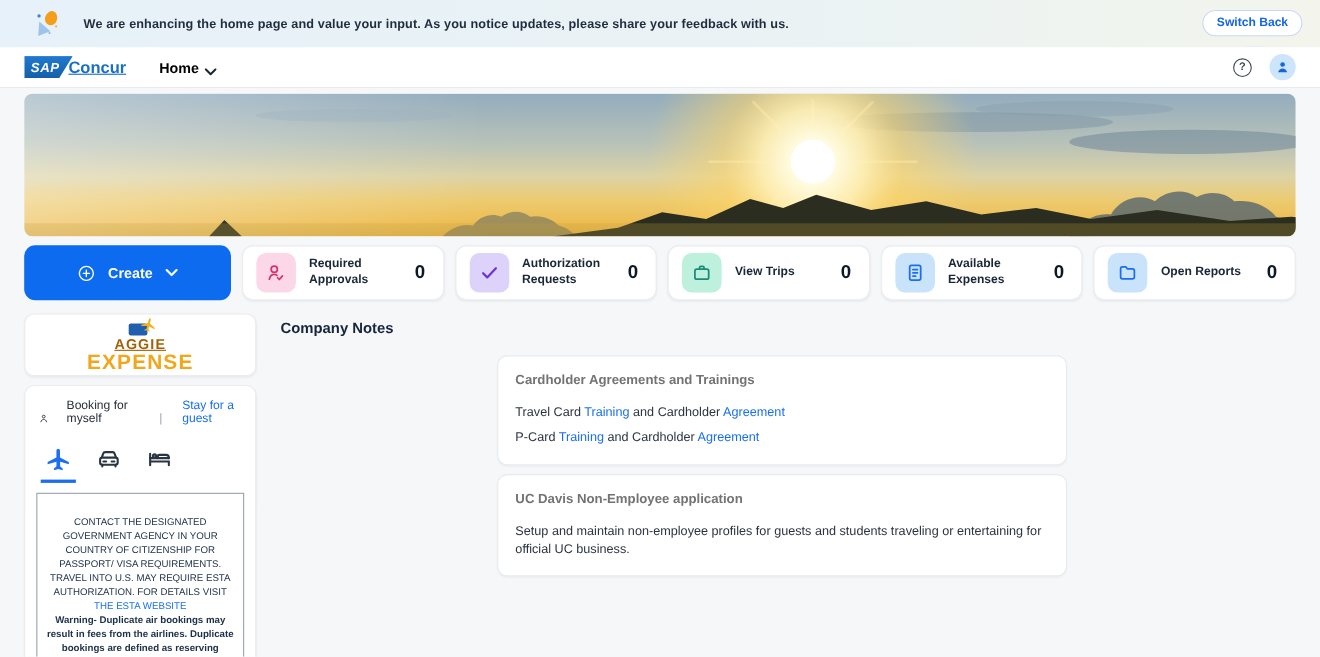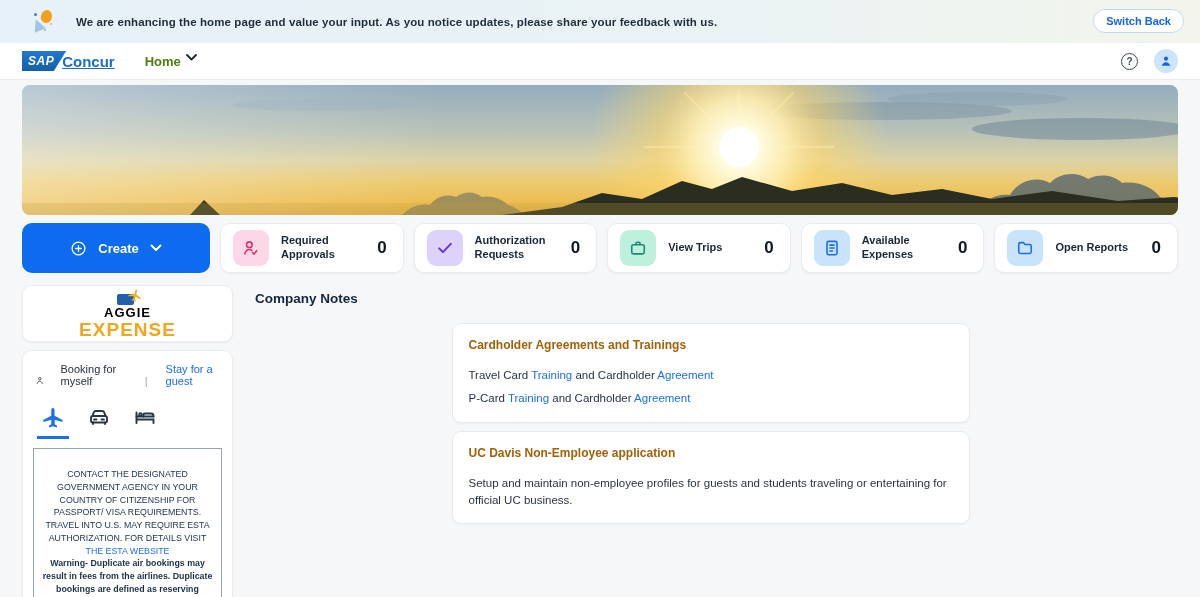--- a/index.html
+++ b/index.html
@@ -29,21 +29,21 @@
   .btn-close { width:26px; height:26px; background:#fff; border:1px solid #e4ecf5; border-radius:7px;
     color:#2f6fd6; display:flex; align-items:center; justify-content:center; cursor:pointer; margin-left:4px; }
 
   
   .header { position:absolute; top:43px; left:0; width:1200px; height:37px; background:#ffffff;
     border-bottom:1px solid #e8ebee; display:flex; align-items:center; padding:0 22px; }
   .sap-logo { display:flex; align-items:center; cursor:pointer; }
   .sap-shape { background:linear-gradient(180deg,#2079cf,#155fa8); color:#fff; font-weight:700; font-style:italic;
     font-size:12px; padding:3px 12px 3px 6px; clip-path:polygon(0 0,100% 0,72% 100%,0 100%); letter-spacing:.5px; }
   .concur-text { color:#1a6fc8; font-weight:700; font-size:15px; margin-left:-4px;text-decoration:underline; }
-  .nav-home { display:flex; align-items:flex-start; gap:5px; margin-left:30px; font-size:13px; font-weight:700; color:#4d7c0f; cursor:pointer; }
+  .nav-home { display:flex; align-items:flex-end; gap:5px; margin-left:30px; font-size:13px; font-weight:700; color:#000000; cursor:pointer; }
   .header-right { margin-left:auto; display:flex; align-items:center; gap:16px; }
   .help-icon { width:17px; height:17px; border:1.6px solid #3e4754; border-radius:50%;
     display:flex; align-items:center; justify-content:center; font-size:10px; font-weight:700; color:#3e4754; cursor:pointer; }
   .avatar { width:24px; height:24px; background:#cde5fb; border-radius:50%;
     display:flex; align-items:center; justify-content:center; color:#1466e0; cursor:pointer; }
 
   
   .hero { position:absolute; top:85px; left:22px; width:1156px; height:130px; border-radius:8px; overflow:hidden; }
   .hero svg { display:block; width:100%; height:100%; }
 
@@ -58,21 +58,21 @@
   .tile-label { font-size:11px; font-weight:700; color:#1a2738; margin-left:12px; line-height:1.25; max-width:92px; }
   .tile-count { margin-left:auto; font-size:17px; font-weight:700; color:#0d1726; }
 
   
   .sidebar { position:absolute; top:285px; left:22px; width:211px; }
   .side-card { background:#fff; border:1px solid #ececf0; border-radius:9px; box-shadow:0 1px 2px rgba(20,30,50,.05); }
   .logo-card { height:57px; margin-bottom:8px; display:flex; flex-direction:column; align-items:center; justify-content:center; padding-top:2px; }
   .aggie-graphic { position:relative; width:30px; height:16px; margin-bottom:1px; }
   .aggie-case { position:absolute; left:4px; top:5px; width:17px; height:11px; background:#1f5fae; border-radius:2px; }
   .aggie-plane { position:absolute; right:0; top:-2px; color:#f2b11e; transform:rotate(14deg); }
-  .aggie-line1 { font-size:13px; font-weight:800; letter-spacing:1px; color:#000000; line-height:1.05; }
+  .aggie-line1 { font-size:13px; font-weight:800; letter-spacing:1px; color:#a16207; line-height:1.05;text-decoration:underline; }
   .aggie-line2 { font-size:19px; font-weight:800; letter-spacing:1px; color:#f0a71c; line-height:1.05; }
   .booking-card { padding:12px 10px 14px 10px; min-height:320px; }
   .booking-row { display:flex; align-items:flex-end; gap:16px; padding-left:2px; }
   .booking-self { font-size:11px; color:#26303c; font-weight:400; }
   .booking-sep { font-size:11px; color:#9aa5b1; margin:0 2px; }
   .booking-guest { font-size:11px; color:#1b6ef0; cursor:pointer; }
   .travel-tabs { display:flex; gap:14px; margin:16px 0 0 4px; }
   .travel-tab { padding:2px 4px 7px 4px; color:#2a3542; cursor:pointer; }
   .travel-tab.active { color:#1b6ef0; border-bottom:3px solid #1b6ef0; }
   .notice-box { border:1px solid #97a4b3; background:#fff; margin-top:9px; padding:7px 6px;
@@ -81,21 +81,21 @@
   .notice-gap { height:12px; }
   .notice-link { color:#1a6ff0; cursor:pointer; }
   .notice-warning { font-weight:700; }
 
   
   .notes { position:absolute; top:285px; left:241px; width:939px; }
   .notes-title { font-size:13.5px; font-weight:700; color:#16243d; padding:6px 0 0 14px; }
   .notes-cards { width:518px; margin:17px auto 0 auto; display:flex; flex-direction:column; gap:8px; }
   .note-card { background:#fff; border:1px solid #e7ebef; border-radius:9px; box-shadow:0 1px 2px rgba(20,30,50,.04);
     padding:14px 16px; }
-  .note-title { font-size:12px; font-weight:700; color:#a16207; cursor:pointer; }
+  .note-title { font-size:12px; font-weight:700; color:#737373; cursor:pointer; }
   .note-body { font-size:11.5px; color:#2b3442; line-height:1.5; margin-top:15px; }
   .note-line + .note-line { margin-top:6px; }
   .inline-link { color:#1a6ff0; cursor:pointer; }
 
   svg.ic { display:block; }
 </style>
 </head>
 <body>
 
 <div id="app">

